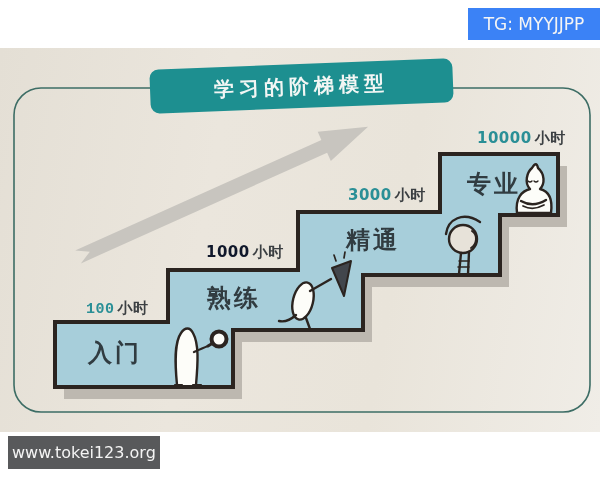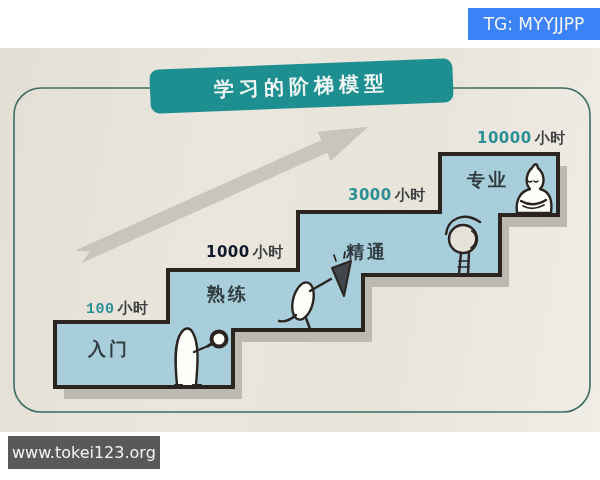--- a/index.html
+++ b/index.html
@@ -20,21 +20,21 @@
   }
   .title-badge .title-text{
     color:#f2f6f4;font-size:20px;font-weight:600;letter-spacing:5px;white-space:nowrap;
   }
   .hours-label{
     position:absolute;white-space:nowrap;font-size:15px;font-weight:700;letter-spacing:.5px;text-align:right;
   }
   .hours-label .num{color:#2a8f96;}
   .hours-label .unit{color:#3b3f42;margin-left:3px;}
   .step-label{
-    position:absolute;white-space:nowrap;font-size:18px;font-weight:600;
+    position:absolute;white-space:nowrap;font-size:24px;font-weight:600;
     color:#313c41;letter-spacing:3px;
   }
   .wm-badge{
     position:absolute;background:#58595b;color:#f4f4f4;
     display:flex;align-items:center;white-space:nowrap;
   }
   .wm-tg{left:468px;top:8px;width:132px;height:32px;font-size:17px;justify-content:center;}
   .wm-url{left:8px;top:436px;height:33px;padding:0 4px;font-size:16px;}
 </style>
 </head>
@@ -100,17 +100,17 @@
 </div>
 <div class="hours-label" style="left:348px;top:186px;">
   <span class="num" style="color: rgb(42, 143, 150);">3000</span><span class="unit">小时</span>
 </div>
 <div class="hours-label" style="left:477px;top:129px;">
   <span class="num" style="color: rgb(42, 143, 150);">10000</span><span class="unit">小时</span>
 </div>
 
 <div class="step-label" style="left:88px;top:337px;">入门</div>
 <div class="step-label" style="left:207px;top:282px;">熟练</div>
-<div class="step-label" style="left:346px;top:240px;">精通</div>
+<div class="step-label" style="left:346px;top:224px;">精通</div>
 <div class="step-label" style="left:467px;top:168px;">专业</div>
 
 <div class="wm-badge wm-tg" style="background: #3b82f6;">TG: MYYJJPP</div>
 <div class="wm-badge wm-url" style="background: rgb(88, 89, 91);">www.tokei123.org</div>
 
 </body></html>

